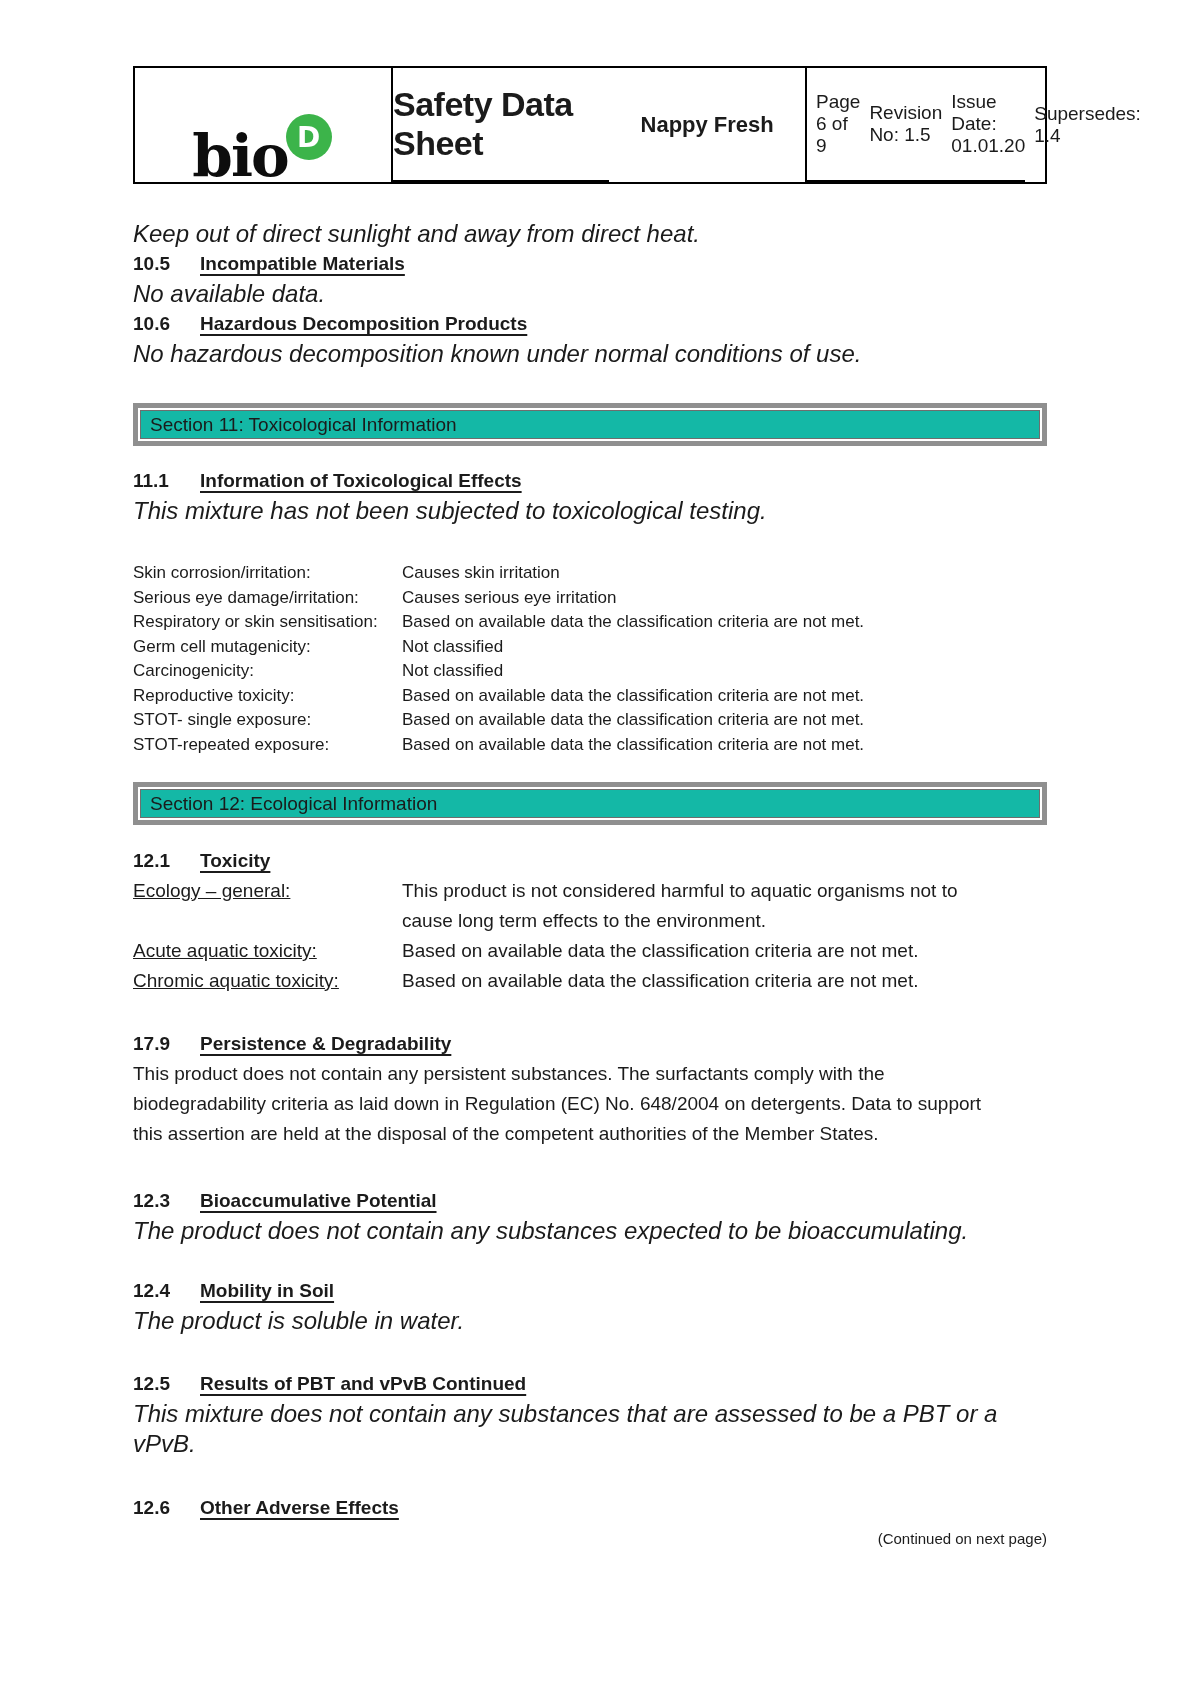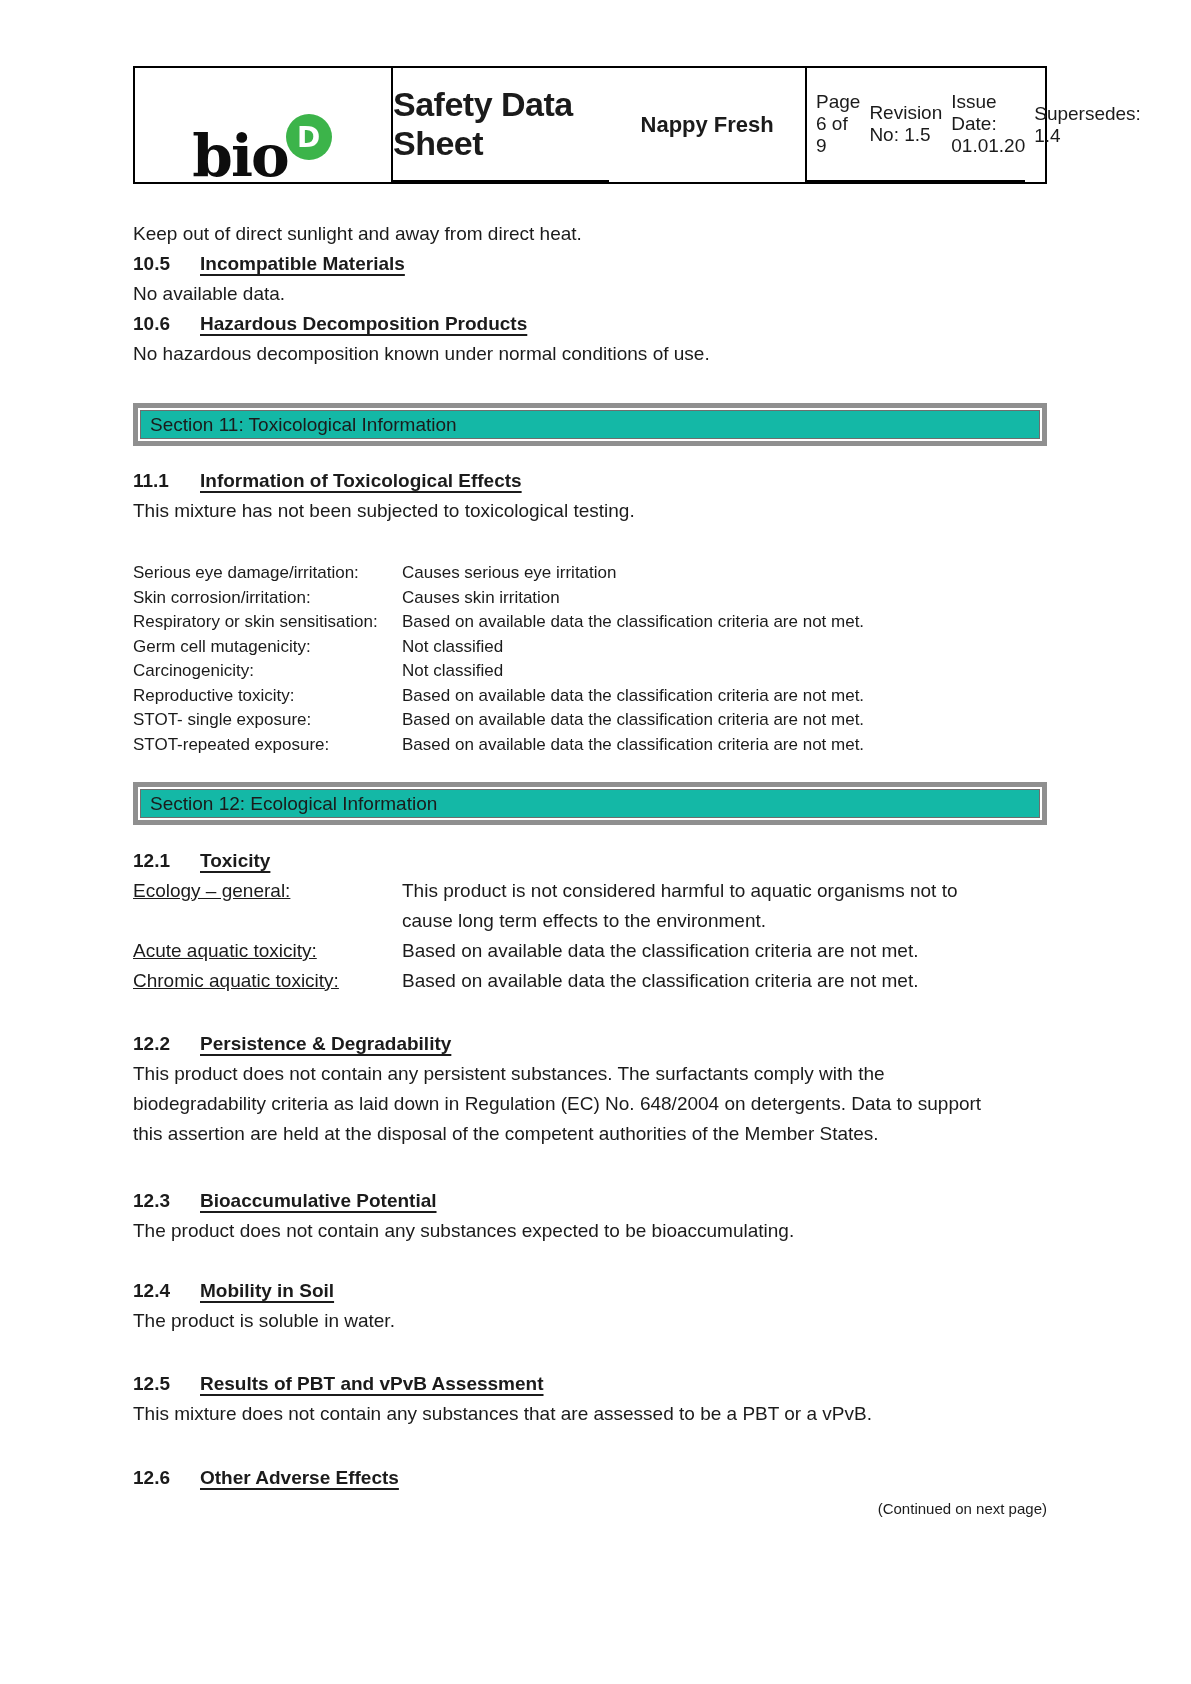--- a/index.html
+++ b/index.html
@@ -32,21 +32,21 @@
     flex:1.05; display:flex; align-items:center; justify-content:center;
     font-size:34px; font-weight:bold; border-bottom:2px solid #000; letter-spacing:-0.5px;
   }
   .doc-product { flex:0.95; display:flex; align-items:center; justify-content:center; font-size:22px; font-weight:bold; }
   .meta-cell { display:flex; }
   .meta-row { flex:1; display:flex; align-items:center; padding-left:9px; font-size:19px; border-bottom:2px solid #000; }
   .meta-row:last-child { border-bottom:none; }
 
   
   .body-block { margin-top:35px; font-size:19px; line-height:30px; }
-  .line { font-size:19px; line-height:30px; }
+  .line { font-size:24px; line-height:30px;font-style:italic; }
   .num-heading { font-size:19px; line-height:30px;font-weight:bold; }
   .num-heading .num { display:inline-block; width:67px; }
   .num-heading .hd {
     text-decoration:underline; text-underline-offset:4px; text-decoration-thickness:1.5px;
   }
 
   
   .section-banner { border:5px solid #8f8f8f; padding:2px; background:#fff; }
   .section-banner .inner {
     border:1px solid #6e6e6e; padding:4px 9px; font-size:19px; line-height:19px; background:#14b8a6;
@@ -117,28 +117,28 @@
       <div class="inner">Section 11: Toxicological Information</div>
     </div>
 
     <div class="num-heading mt20">
       <span class="num">11.1</span><span class="hd">Information of Toxicological Effects</span>
     </div>
     <div class="line">This mixture has not been subjected to toxicological testing.</div>
 
     <div class="dl-tight">
       <div class="row">
+        <span class="label">Skin corrosion/irritation:</span>
+        <span class="value">Causes skin irritation</span>
+      </div>
+      <div class="row">
         <span class="label">Serious eye damage/irritation:</span>
         <span class="value">Causes serious eye irritation</span>
       </div>
       <div class="row">
-        <span class="label">Skin corrosion/irritation:</span>
-        <span class="value">Causes skin irritation</span>
-      </div>
-      <div class="row">
         <span class="label">Respiratory or skin sensitisation:</span>
         <span class="value">Based on available data the classification criteria are not met.</span>
       </div>
       <div class="row">
         <span class="label">Germ cell mutagenicity:</span>
         <span class="value">Not classified</span>
       </div>
       <div class="row">
         <span class="label">Carcinogenicity:</span>
         <span class="value">Not classified</span>
@@ -174,36 +174,36 @@
         <span class="label">Acute aquatic toxicity:</span>
         <span class="value">Based on available data the classification criteria are not met.</span>
       </div>
       <div class="row">
         <span class="label">Chromic aquatic toxicity:</span>
         <span class="value">Based on available data the classification criteria are not met.</span>
       </div>
     </div>
 
     <div class="num-heading mt33">
-      <span class="num">12.2</span><span class="hd">Persistence &amp; Degradability</span>
+      <span class="num">17.9</span><span class="hd">Persistence &amp; Degradability</span>
     </div>
     <div class="para">This product does not contain any persistent substances. The surfactants comply with the biodegradability criteria as laid down in Regulation (EC) No. 648/2004 on detergents. Data to support this assertion are held at the disposal of the competent authorities of the Member States.</div>
 
     <div class="num-heading mt37">
       <span class="num">12.3</span><span class="hd">Bioaccumulative Potential</span>
     </div>
     <div class="line">The product does not contain any substances expected to be bioaccumulating.</div>
 
     <div class="num-heading mt30">
       <span class="num">12.4</span><span class="hd">Mobility in Soil</span>
     </div>
     <div class="line">The product is soluble in water.</div>
 
     <div class="num-heading mt33">
-      <span class="num">12.5</span><span class="hd">Results of PBT and vPvB Assessment</span>
+      <span class="num">12.5</span><span class="hd">Results of PBT and vPvB Continued</span>
     </div>
     <div class="line">This mixture does not contain any substances that are assessed to be a PBT or a vPvB.</div>
 
     <div class="num-heading mt34">
       <span class="num">12.6</span><span class="hd">Other Adverse Effects</span>
     </div>
 
     <div class="continued">(Continued on next page)</div>
 
   </div>

